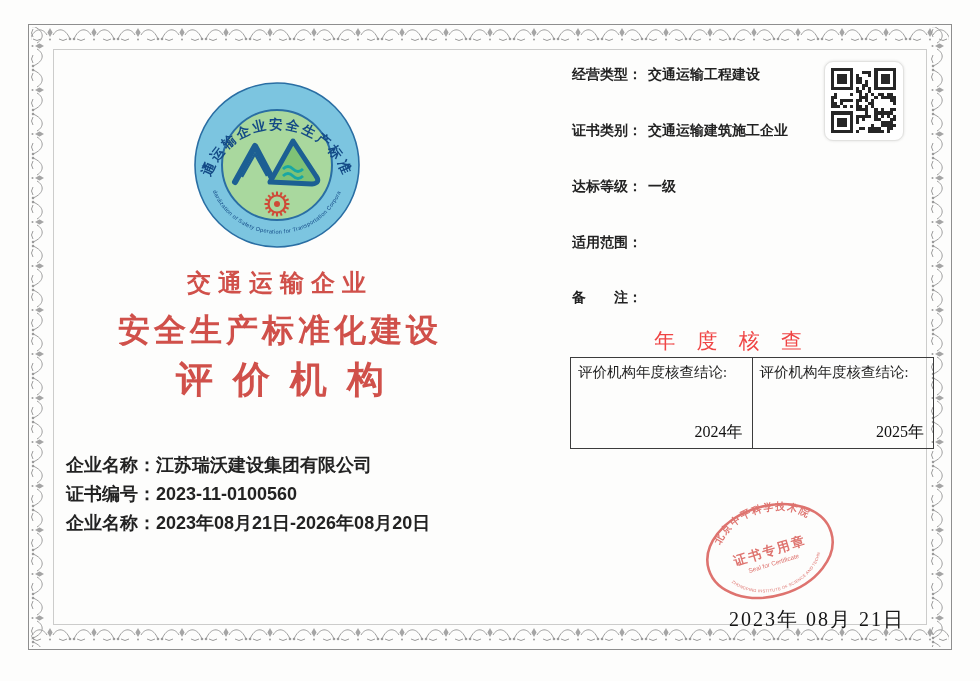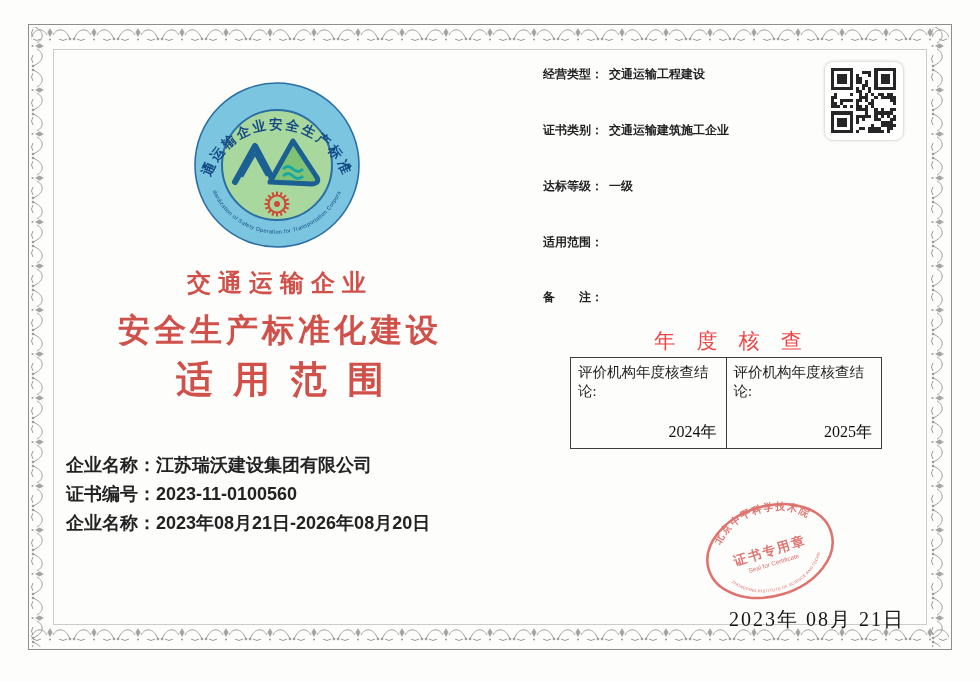--- a/index.html
+++ b/index.html
@@ -16,28 +16,28 @@
   .title-l1{font-size:24px;letter-spacing:7px;line-height:46px;font-family:Liberation Serif, serif;}
   .title-l2{font-size:32px;letter-spacing:4px;line-height:48px;}
   .title-l3{font-size:37px;letter-spacing:20px;line-height:52px;text-indent:20px;}
   
   .info-left{position:absolute;left:66px;top:451px;font-size:18px;line-height:29px;}
   .info-row{white-space:nowrap;}
   .info-label{font-weight:bold;}
   .info-value{font-weight:bold;}
   .info-value.num{font-family:"Liberation Sans",sans-serif;font-weight:600;}
   
-  .field-row{position:absolute;left:543px;font-size:12px;font-weight:bold;white-space:nowrap;text-align:center;}
+  .field-row{position:absolute;left:572px;font-size:14px;font-weight:bold;white-space:nowrap;text-align:center;}
   .f0{top:66px;} .f1{top:122px;} .f2{top:178px;} .f3{top:234px;} .f4{top:289px;}
   .field-label{font-weight:bold;}
   .field-value{font-weight:bold;margin-left:6px;}
   
   .annual-title{position:absolute;left:570px;top:327px;width:324px;text-align:center;
     font-family:"Liberation Serif",serif;font-size:21px;letter-spacing:8px;color:#ef4444;}
-  .annual-table{position:absolute;left:570px;top:357px;width:312px;height:92px;
+  .annual-table{position:absolute;left:570px;top:357px;width:364px;height:92px;
     border-collapse:collapse;table-layout:fixed;}
   .annual-table td{border:1.6px solid #3c3c3c;vertical-align:top;padding:5px 7px;position:relative;
     font-family:"Liberation Serif",serif;}
   .cell-label{font-size:14.5px;color:#1d1d1d;}
   .cell-year{position:absolute;right:9px;bottom:5px;font-size:16px;color:#111;}
   
   .evaluator{position:absolute;left:540px;top:541px;font-size:19px;font-weight:bold;letter-spacing:1px;}
   .seal-svg{position:absolute;left:686px;top:490px;opacity:.88;}
   .issue-date{position:absolute;left:700px;top:606px;width:205px;text-align:right;
     font-family:"Liberation Serif",serif;font-size:20px;letter-spacing:2px;color:#161616;white-space:nowrap;}
@@ -124,21 +124,21 @@
           <line x1="8.4" y1="3.4" x2="11.6" y2="4.7"></line>
       </g>
       <circle r="8.5" fill="none" stroke="#cf4a37" stroke-width="2.2"></circle>
       <circle r="3" fill="#cf4a37"></circle>
     </g>
   </svg>
 
   <div class="title-block">
     <div class="title-l1">交通运输企业</div>
     <div class="title-l2">安全生产标准化建设</div>
-    <div class="title-l3">适用范围</div>
+    <div class="title-l3">评价机构</div>
   </div>
 
   <div class="info-left">
     <div class="info-row">
       <span class="info-label">企业名称：</span><span class="info-value">江苏瑞沃建设集团有限公司</span>
     </div>
     <div class="info-row">
       <span class="info-label">证书编号：</span><span class="info-value num">2023-11-0100560</span>
     </div>
     <div class="info-row">

